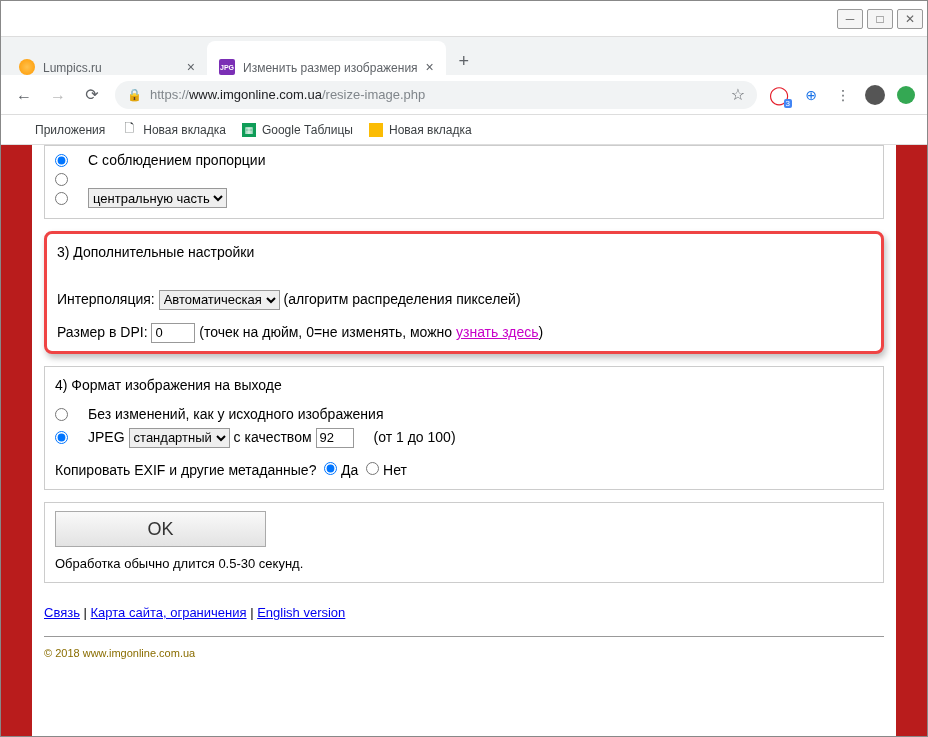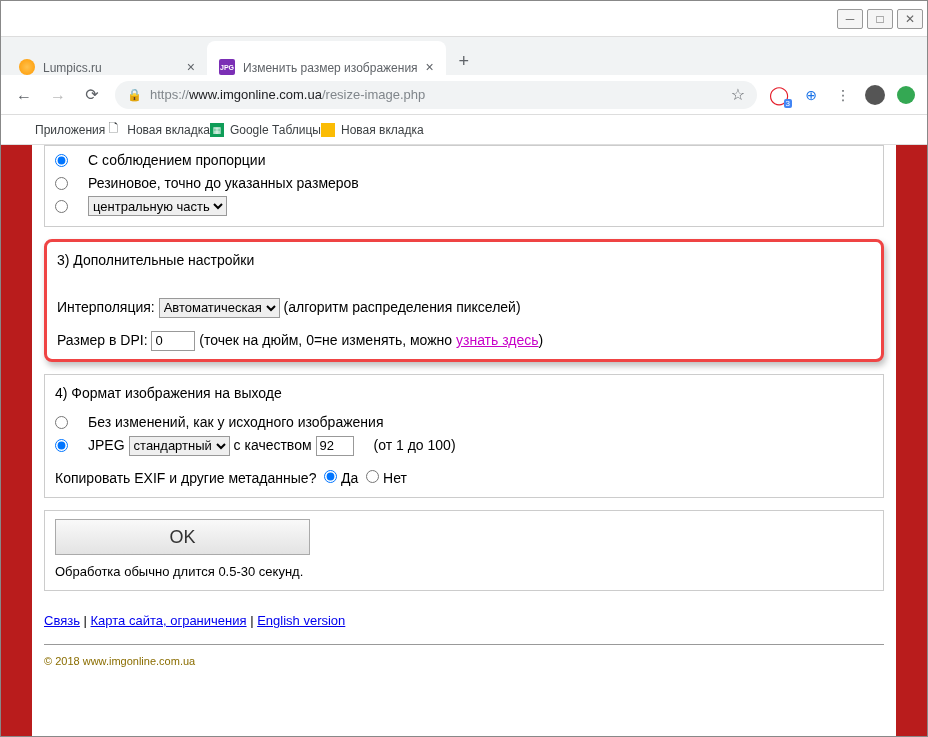--- a/index.html
+++ b/index.html
@@ -15,34 +15,34 @@
 .tab .x{margin-left:8px;color:#5f6368;font-size:14px}
 .newtab{width:28px;height:28px;display:flex;align-items:center;justify-content:center;color:#5f6368;font-size:18px;margin-left:4px}
 .addr{height:40px;background:#fff;display:flex;align-items:center;padding:0 12px;border-bottom:1px solid #ddd}
 .nav-ico{width:22px;height:22px;display:flex;align-items:center;justify-content:center;color:#5f6368;margin-right:12px;font-size:16px}
 .urlbar{flex:1;height:28px;background:#f1f3f4;border-radius:14px;display:flex;align-items:center;padding:0 12px;font-size:13px;color:#202124}
 .lock{color:#5f6368;margin-right:8px;font-size:12px}
 .urlgrey{color:#80868b}
 .star{margin-left:auto;color:#5f6368;font-size:16px}
 .ext{display:flex;align-items:center;margin-left:12px;gap:12px}
 .ext-ico{width:20px;height:20px;display:flex;align-items:center;justify-content:center;font-size:14px}
-.bmk{height:30px;background:#fff;display:flex;padding:0 12px;font-size:12px;color:#3c4043;border-bottom:1px solid #ddd;gap:0}
+.bmk{height:30px;background:#fff;display:flex;padding:0 12px;font-size:12px;color:#3c4043;border-bottom:1px solid #ddd;gap:16px}
 .bmk-item{display:flex;align-items:center;gap:6px}
 .bmk-ico{width:16px;height:16px;display:flex;align-items:center;justify-content:center}
 .page{background:#b91c1c;height:calc(100% - 144px);padding:0 31px;overflow:hidden}
 .content{background:#fff;padding:0 12px;height:100%}
 .box{border:1px solid #ccc;background:#fff;margin-bottom:12px;padding:8px 10px;font-size:14px;color:#000;line-height:1.5}
 .box.top{padding-top:2px}
 .hl{border:3px solid #ef4444;border-radius:8px;box-shadow:2px 4px 6px rgba(0,0,0,0.25)}
 .radio{display:flex;align-items:center;gap:4px;margin:2px 0}
 .radio input{margin-right:16px}
 select{font-size:13px;border:1px solid #999;background:#efefef;height:20px}
 input[type=text]{border:1px solid #999;font-size:13px;padding:1px 3px;height:20px}
 .lnk{color:#c800c8}
-.okbtn{width:255px;height:36px;background:linear-gradient(#f9f9f9,#e3e3e3);border:1px solid #aaa;font-size:18px;color:#333;display:block;margin-bottom:6px}
+.okbtn{width:211px;height:36px;background:linear-gradient(#f9f9f9,#e3e3e3);border:1px solid #aaa;font-size:18px;color:#333;display:block;margin-bottom:6px}
 .ftr{font-size:13px;padding:10px 0}
 .ftr a{color:#0000ee;text-decoration:underline}
 .copy{font-size:11px;color:#8a6d00;padding:6px 0 20px}
 hr.sep{border:none;border-top:1px solid #999;margin:6px 0 4px}
 </style>
 </head>
 <body>
 <div class="win">
 <div class="titlebar">
 <div class="wbtn">─</div>
@@ -112,21 +112,20 @@
 </div>
 <div class="page">
 <div class="content">
 <div class="box top">
 <div class="radio">
             <input type="radio" checked="" style="">
             <span>С соблюдением пропорции</span>
           </div>
 <div class="radio">
             <input type="radio" style="">
-            <span>Резиновое, точно до указанных размеров</span>
           </div>
 <div class="radio">
             <input type="radio" style="">
             <select><option>центральную часть</option></select>
           </div>
 </div>
 <div class="box hl">
 <div>3) Дополнительные настройки</div>
 <div style="margin-top:26px"><span>Интерполяция:</span> <select><option>Автоматическая</option></select> <span>(алгоритм распределения пикселей)</span></div>
 <div style="margin-top:12px"><span>Размер в DPI:</span> <input type="text" style="width: 44px;" value="0"> <span>(точек на дюйм, 0=не изменять, можно </span><a href="#" class="lnk">узнать здесь</a><span>)</span></div>

